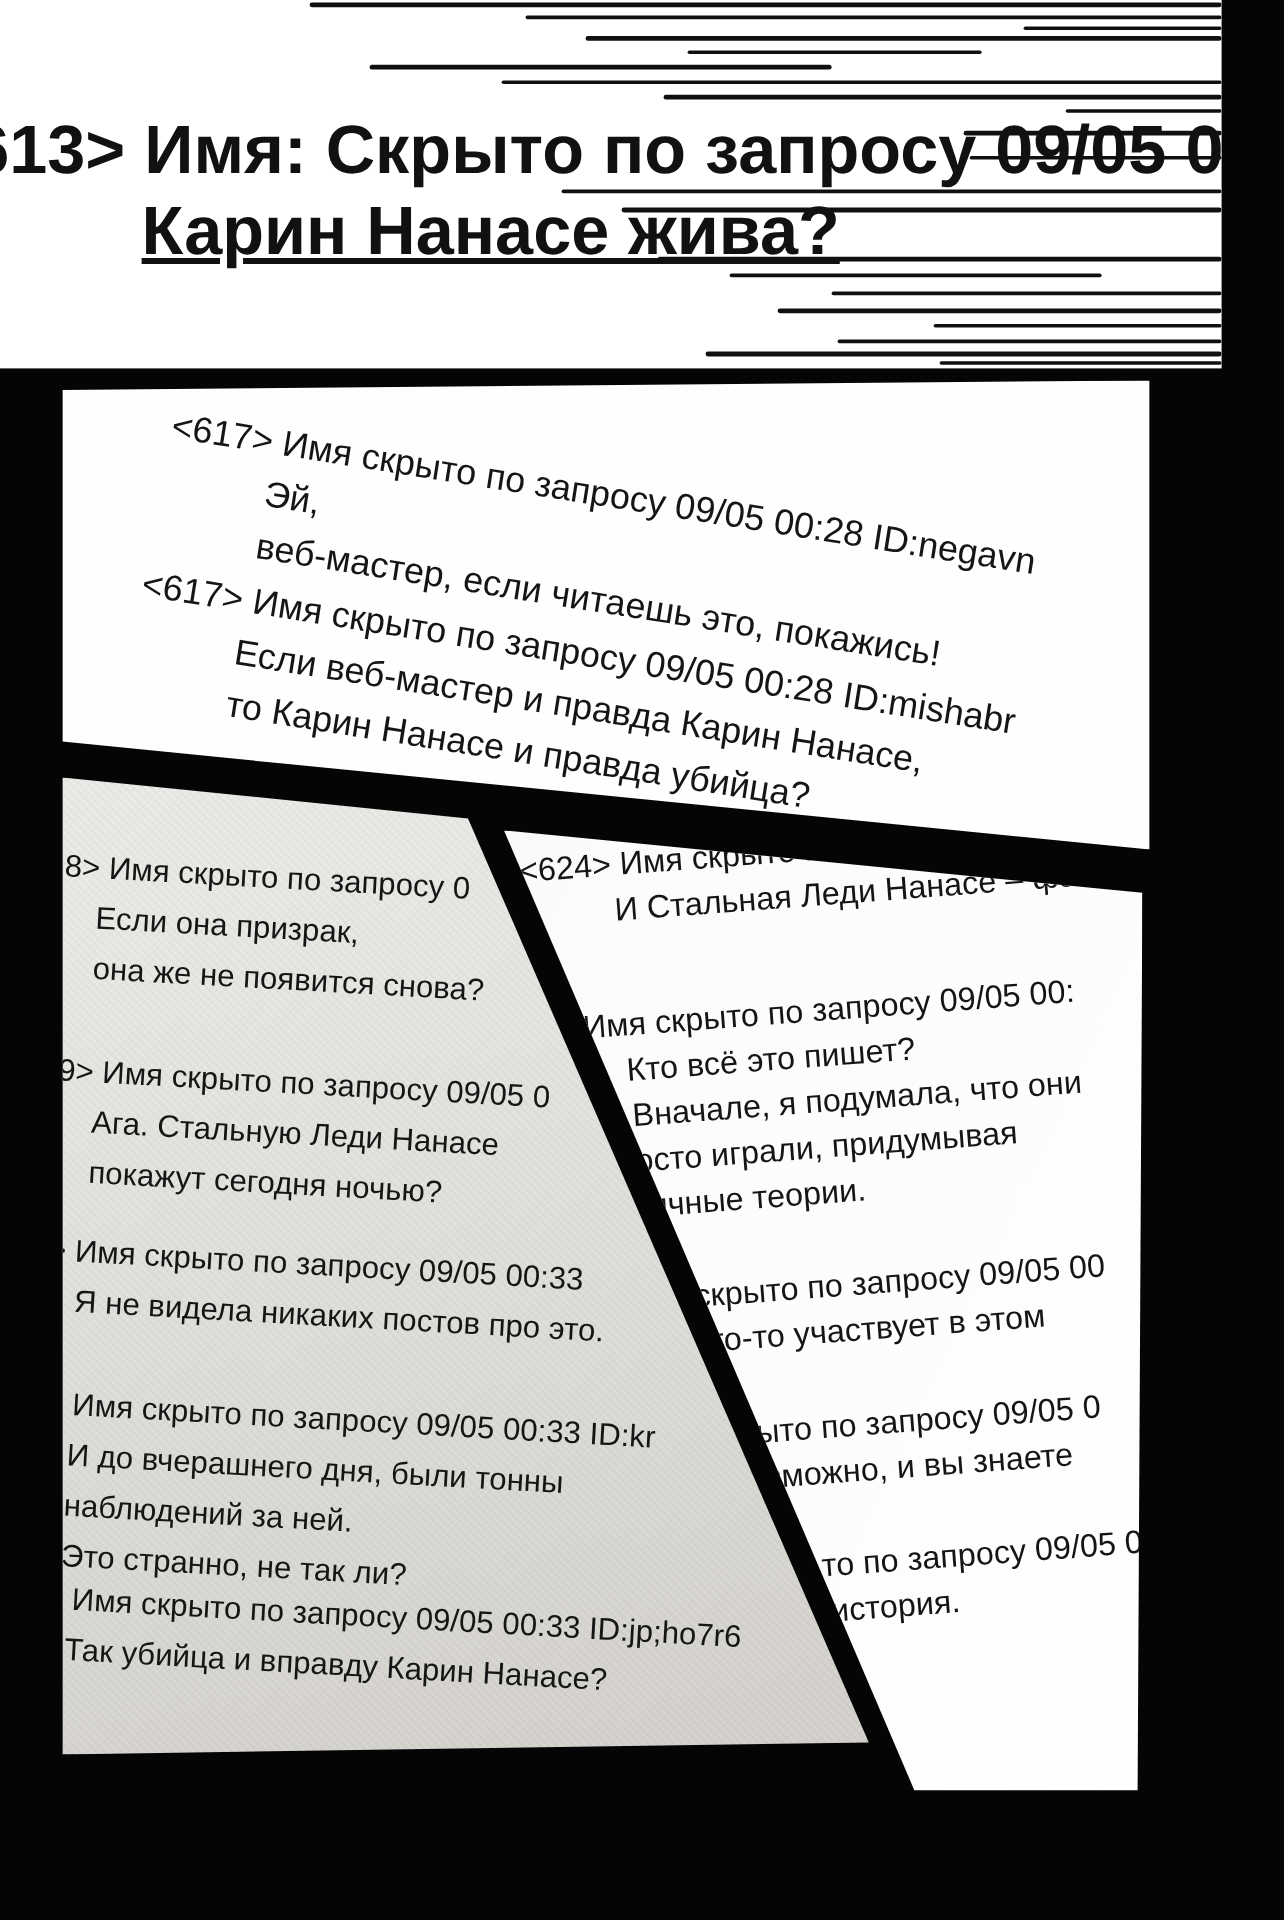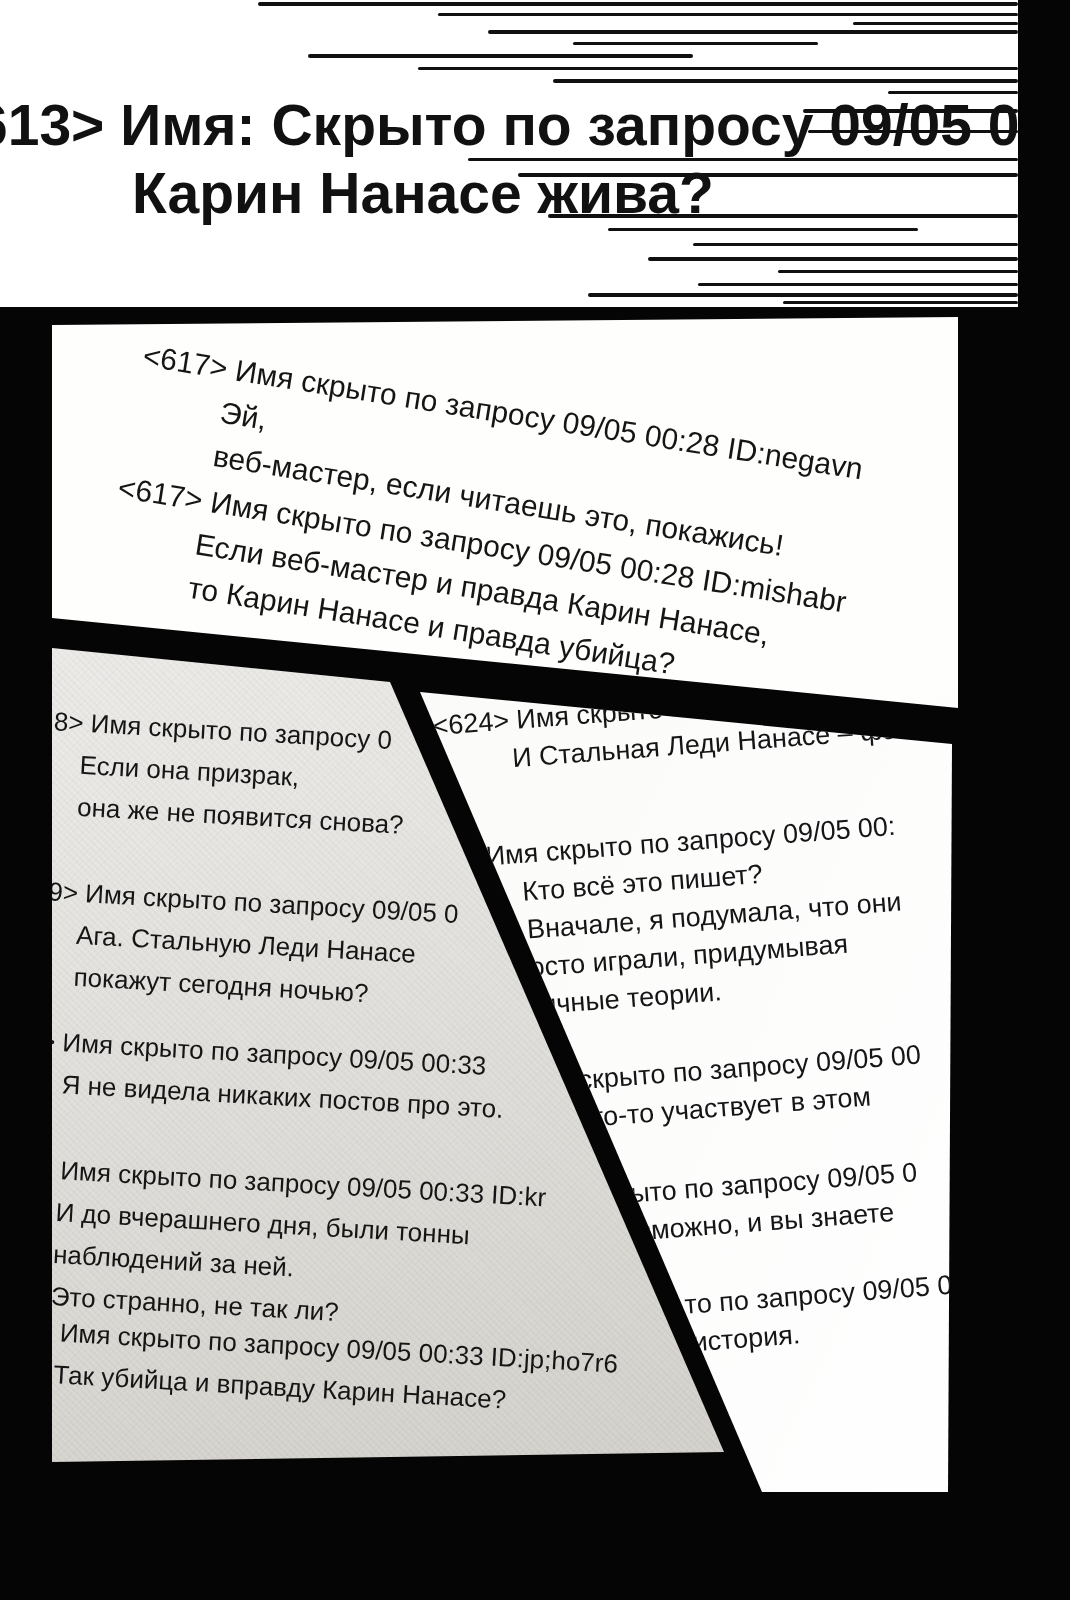--- a/index.html
+++ b/index.html
@@ -6,21 +6,21 @@
   .page{position:relative;width:1070px;height:1600px;background:#050505;overflow:hidden;
         font-family:"Liberation Sans","DejaVu Sans",sans-serif;color:#151515;}
   .panel{position:absolute;inset:0;}
   
   .panel.top{left:52px;top:0;width:1018px;height:307px;inset:auto;background:#ffffff;overflow:hidden;}
   .speedlines{position:absolute;inset:0;z-index:1;}
   .sline{position:absolute;background:#101010;border-radius:2px;}
   .title{position:absolute;z-index:2;margin:0;font-size:57px;font-weight:600;letter-spacing:0px;
          white-space:nowrap;color:#111;}
   .title.l1{left:-24px;top:92px;}
-  .title.l2{left:132px;top:160px;}
+  .title.l2{left:118px;top:160px;text-decoration:underline;}
   
   .panel.mid{background:linear-gradient(150deg,#fefefd 55%,#ebebe8 100%);
              clip-path:polygon(52px 325px,958px 317px,958px 708px,52px 618px);}
   .panel.left{background:
       repeating-linear-gradient(45deg,rgba(0,0,0,0.025) 0 2px,transparent 2px 5px),
       repeating-linear-gradient(-45deg,rgba(0,0,0,0.02) 0 1px,transparent 1px 4px),
       linear-gradient(168deg,#f7f7f5 0%,#e9e8e5 45%,#d9d7d2 78%,#cfccc7 100%);
              clip-path:polygon(52px 648px,390px 682px,724px 1452px,52px 1462px);}
   .panel.right{background:linear-gradient(115deg,#ecebe8 0%,#fbfbfa 45%,#ffffff 100%);
              clip-path:polygon(420px 692px,952px 744px,948px 1492px,762px 1492px);}

